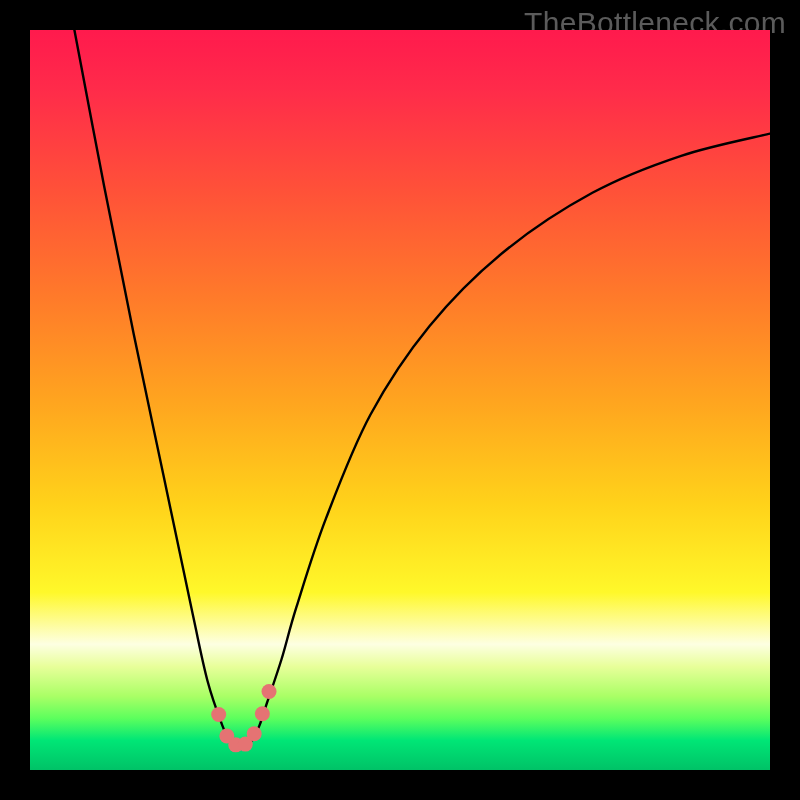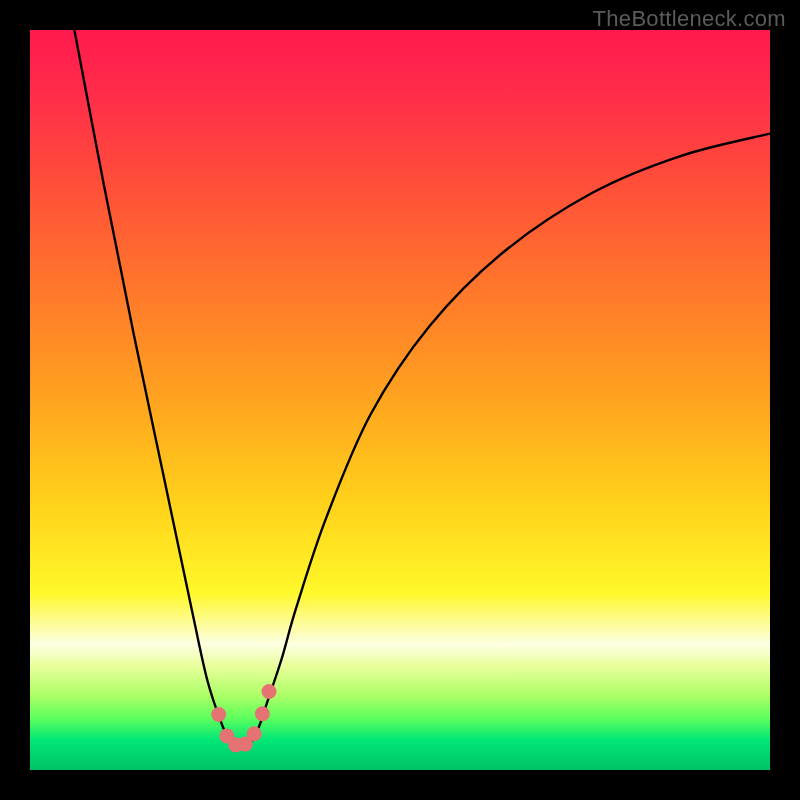--- a/index.html
+++ b/index.html
@@ -39,21 +39,21 @@
       #5dff5d 93%,
       #00e676 96%,
       #00c267 100%
     );
   }
   .watermark {
     position: absolute;
     top: 6px;
     right: 14px;
     color: #5b5b5b;
-    font-size: 22px;
+    font-size: 30px;
     font-weight: 500;
     letter-spacing: 0.3px;
     user-select: none;
   }
   svg.curve {
     position: absolute;
     left: 0;
     top: 0;
     width: 740px;
     height: 740px;

